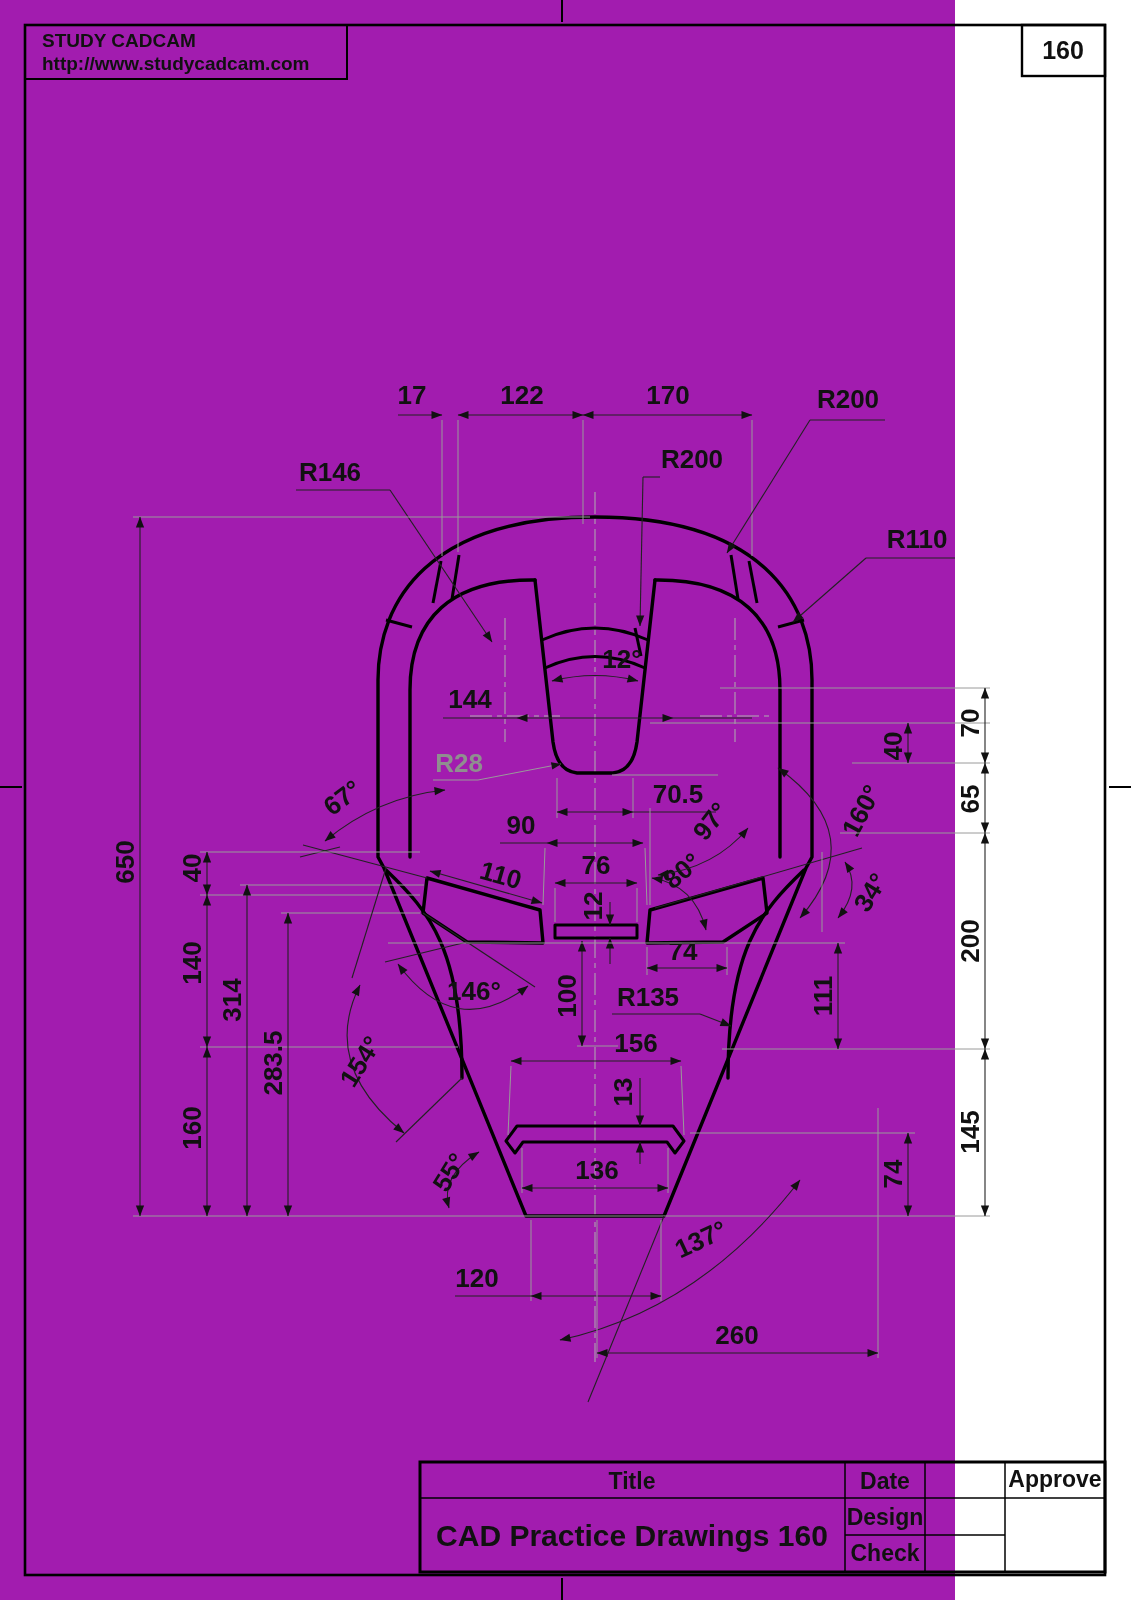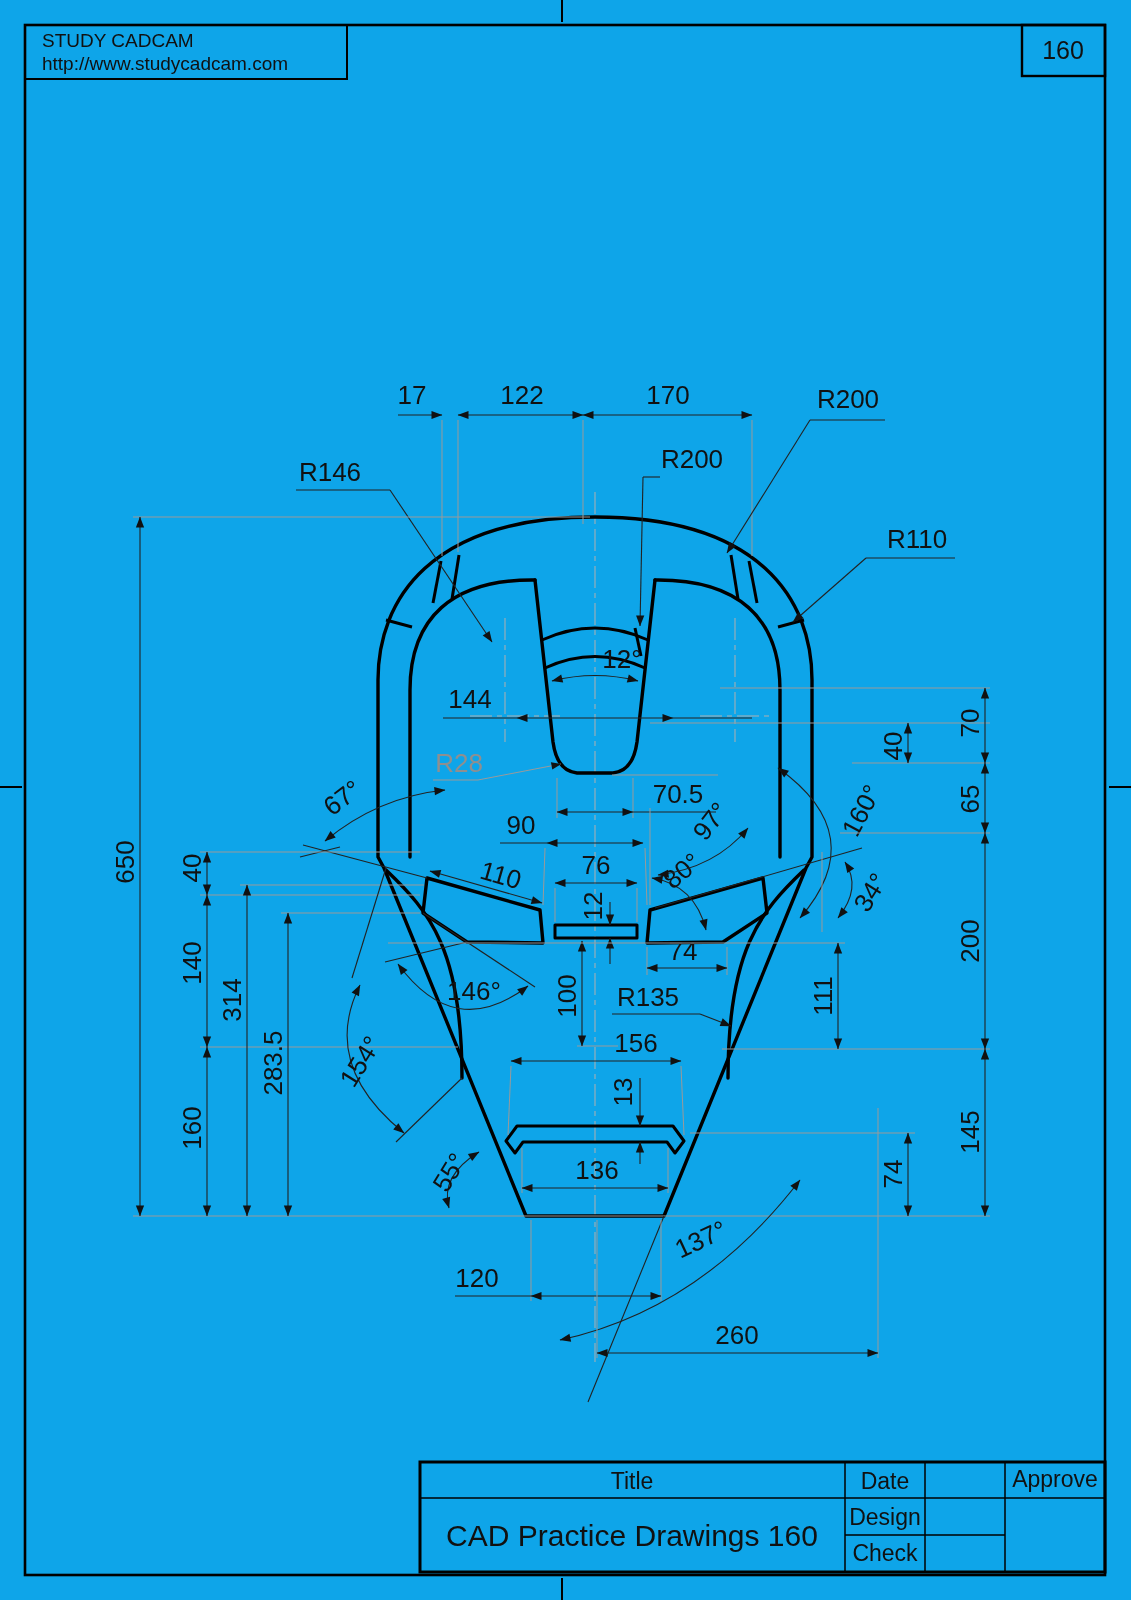--- a/index.html
+++ b/index.html
@@ -1,16 +1,16 @@
 <!DOCTYPE html>
 <html><head>
 <meta charset="utf-8">
 <style>
   html,body{margin:0;padding:0;background:#ffffff;}
-  .page{position:relative;width:1131px;height:1600px;background:#0ea5e9;font-family:"Liberation Sans",sans-serif;}
+  .page{position:relative;width:955px;height:1600px;background:#a21caf;font-family:"Liberation Sans",sans-serif;font-weight:bold;}
   svg{display:block}
   svg text{font-family:"Liberation Sans","DejaVu Sans",sans-serif;fill:#111;}
   .dimtxt{font-size:26px;}
   .graytxt{fill:#8f8f8f;}
   .hdrtxt{font-size:19px;}
   .pagenum{font-size:25px;}
   .tb-label{font-size:23px;}
   .tb-title{font-size:30px;}
   .outline{stroke:#000;stroke-width:3.4;fill:none;stroke-linejoin:round;stroke-linecap:round;}
   .outline2{stroke:#000;stroke-width:3;fill:none;stroke-linejoin:round;}

